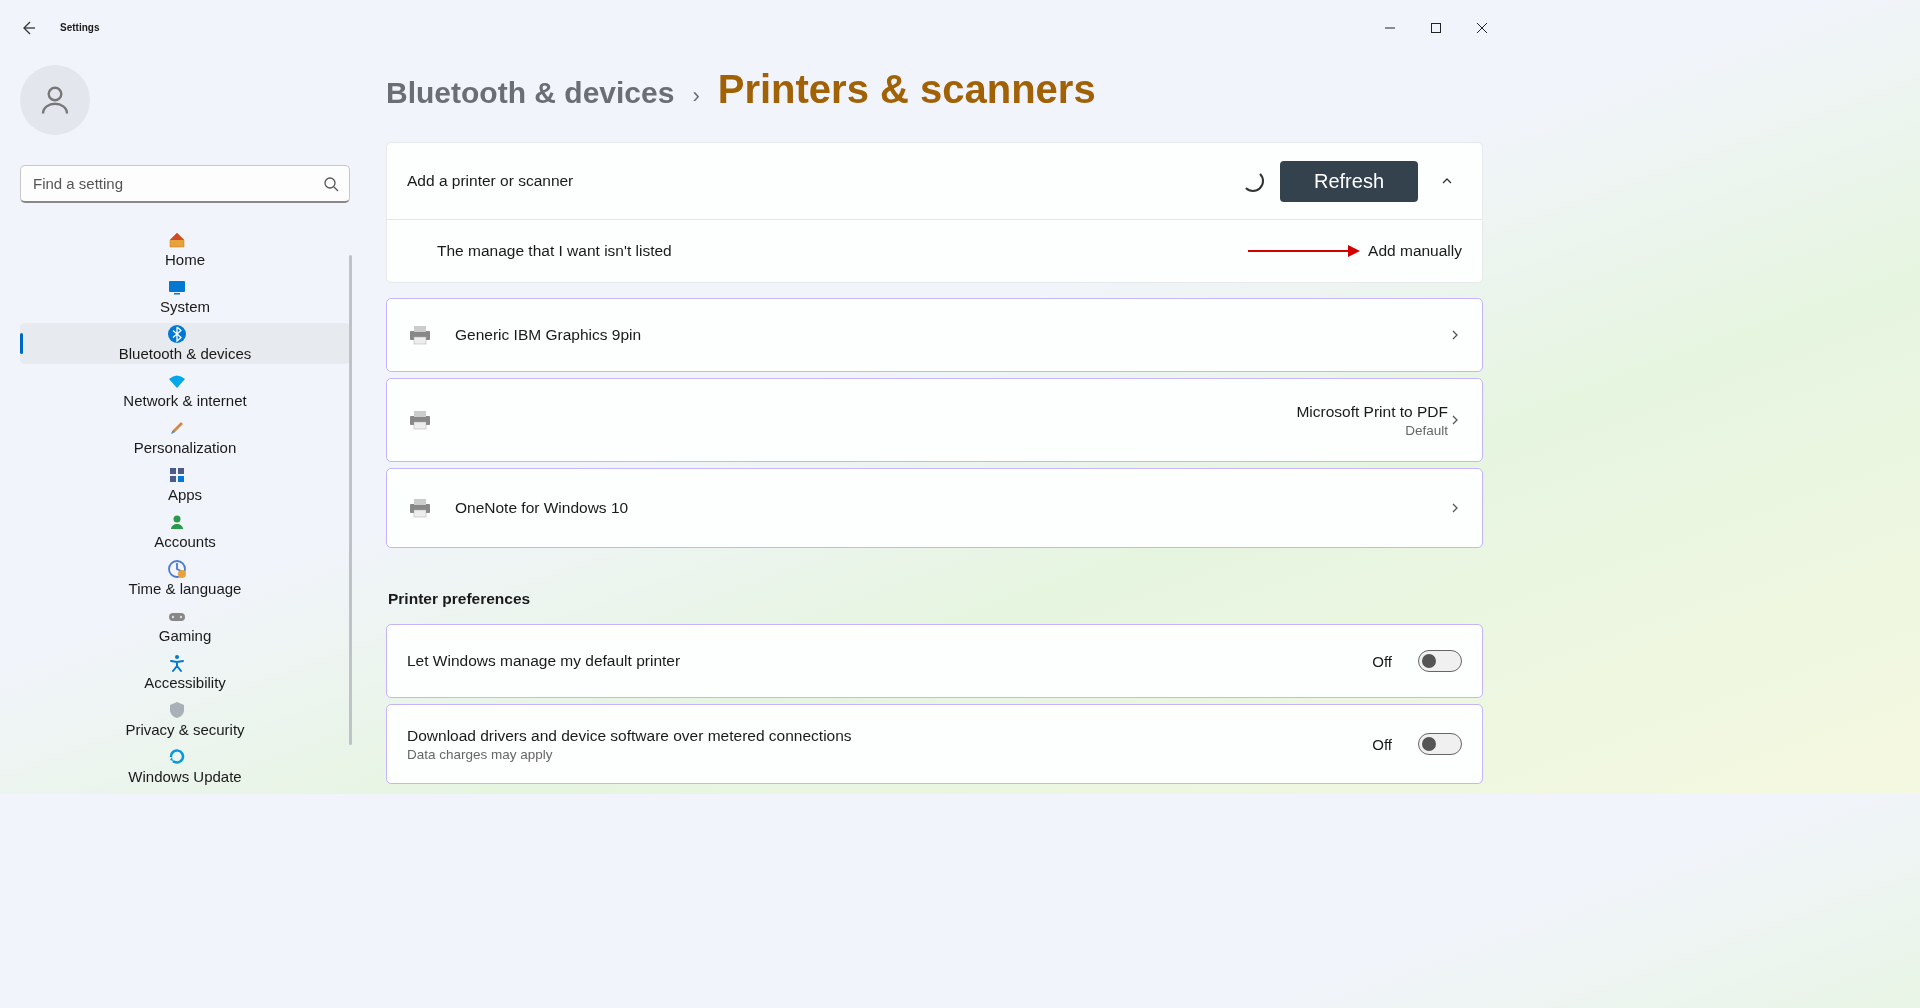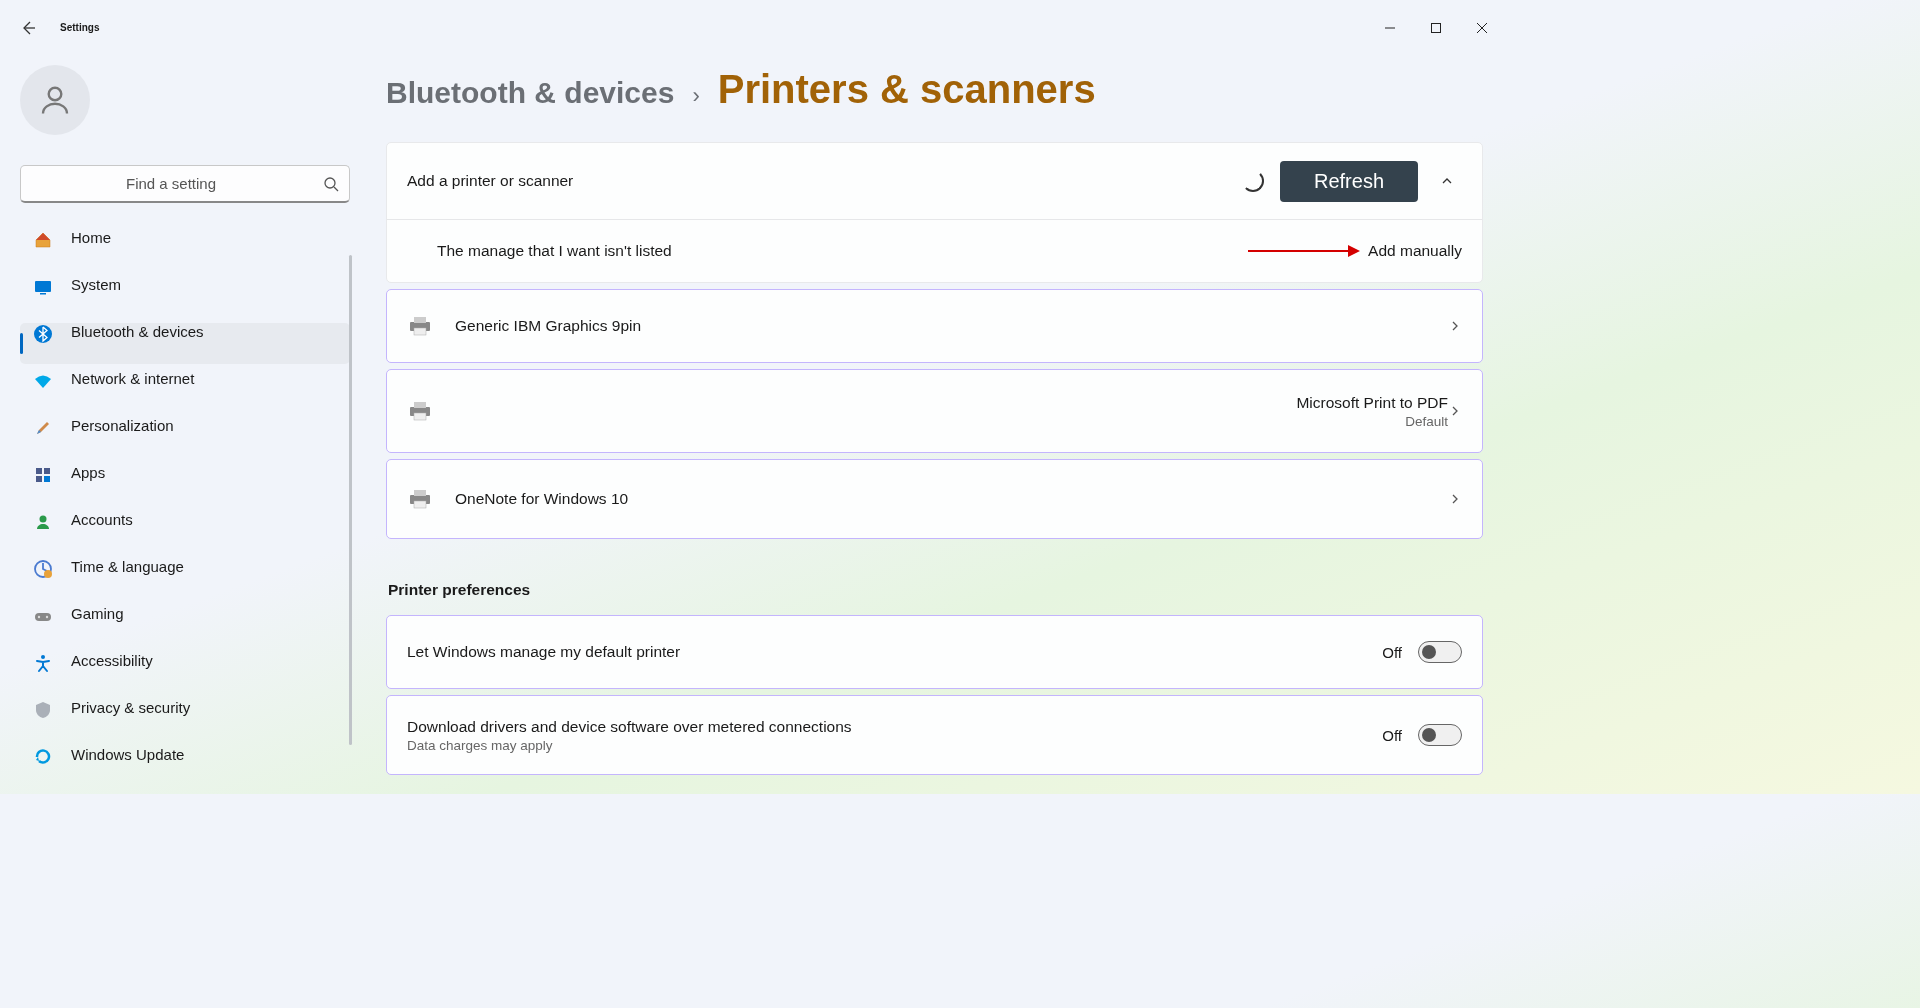--- a/index.html
+++ b/index.html
@@ -13,54 +13,54 @@
 .titlebar { height: 55px; display: flex; align-items: center; padding: 0 8px; }
 .back-btn { width: 40px; height: 40px; display:flex; align-items:center; justify-content:center; background:transparent; border:none; cursor:pointer; }
 .title-text { font-size: 10px; color:#1a1a1a; margin-left: 12px; font-weight: 550; }
 .win-controls { margin-left:auto; display:flex; }
 .win-btn { width:46px; height:40px; display:flex; align-items:center; justify-content:center; background:transparent; border:none; cursor:pointer; }
 .layout { display:flex; height: calc(100% - 55px); }
 .sidebar { width: 350px; flex-shrink:0; padding: 10px 0 0 20px; position:relative; }
 .avatar { width:70px; height:70px; border-radius:50%; background:#e3e6ec; display:flex; align-items:center; justify-content:center; margin-bottom: 30px; }
 .avatar svg { width:36px; height:36px; }
 .search-wrap { position:relative; width: 330px; margin-bottom: 26px; }
-.search-input { width:100%; height:38px; border:1px solid #c8c8c8; border-bottom:2px solid #888; border-radius:5px; background:#fdfdfe; padding: 0 40px 0 12px; font-size:15px; color:#333;text-align:center; }
+.search-input { width:100%; height:38px; border:1px solid #c8c8c8; border-bottom:2px solid #888; border-radius:5px; background:#fdfdfe; padding: 0 40px 0 12px; font-size:15px; color:#333; }
 .search-input::placeholder { color:#555; }
 .search-icon-btn { position:absolute; right:4px; top:4px; width:30px; height:30px; border:none; background:transparent; display:flex; align-items:center; justify-content:center; }
 .nav { list-style:none; }
-.nav-item { width:330px; height:41px; display:flex; padding: 0 12px; border-radius:5px; cursor:pointer; position:relative; margin-bottom:6px; }
+.nav-item { width:330px; height:41px; display:flex; align-items:center; padding: 0 12px; border-radius:5px; cursor:pointer; position:relative; margin-bottom:6px;flex-direction:column; }
 .nav-item.active { background:#e7eaef; }
 .nav-item.active::before { content:""; position:absolute; left:0; top:10px; bottom:10px; width:3px; background:#0067c0; border-radius:2px; }
 .nav-icon { width:22px; height:22px; margin-right:17px; display:flex; align-items:center; justify-content:center; }
 .nav-label { font-size:15px; color:#1a1a1a; }
 .sidebar-scroll { position:absolute; right:-2px; top:200px; width:3px; height:490px; background:#bfc3c8; border-radius:2px; }
 .main { flex:1; padding: 12px 30px 0 36px; overflow:hidden; }
 .breadcrumb { display:flex; align-items:baseline; gap:18px; margin-bottom: 30px; }
 .bc-parent { font-size:30px; font-weight:600; color:#6b6f75; cursor:pointer; }
 .bc-sep { font-size:22px; color:#6b6f75; }
 .bc-current { font-size:40px; font-weight:600; color:#a16207; }
-.panel { background:#fdfefe; border:1px solid #e8e9eb; border-radius:5px; margin-bottom:3px; }
+.panel { background:#fdfefe; border:1px solid #e8e9eb; border-radius:5px; margin-bottom:12px; }
 .row { display:flex; align-items:center; padding: 0 20px; min-height:76px; }
 .row + .row-divider { height:1px; background:#e6e7e9; }
 .row-title { font-size:15.5px; color:#1a1a1a; }
 .row-sub { font-size:13.5px; color:#666; margin-top:2px; }
 .row-main { flex:1; }
 .row-indent { padding-left: 50px; }
 .spinner { width:22px; height:22px; border:2px solid transparent; border-right-color:#333; border-bottom-color:#333; border-radius:50%; margin-right:16px; }
 .btn-refresh { background:#34424d; color:#fff; border:none; border-radius:4px; padding: 9px 34px; font-size:20px; cursor:pointer; margin-right:14px; }
 .expand-btn { width:30px; height:30px; display:flex; align-items:center; justify-content:center; border:none; background:transparent; cursor:pointer; }
 .arrow-annot { width:110px; height:2px; background:#d40000; position:relative; margin-right:10px; }
 .arrow-annot::after { content:""; position:absolute; right:-2px; top:-5px; border-left:12px solid #d40000; border-top:6px solid transparent; border-bottom:6px solid transparent; }
 .add-manual { font-size:15.5px; color:#1a1a1a; }
 .gap { height:3px; }
 .printer-panel { background:#fdfefe; border:1px solid #c4b5fd; border-radius:5px; margin-bottom:3px; }
 .printer-row { display:flex; align-items:center; padding:0 20px; min-height:72px; cursor:pointer; }
 .printer-icon { width:26px; height:22px; margin-right:22px; display:flex; align-items:center; justify-content:center; }
 .section-head { font-size:15.5px; font-weight:600; color:#1a1a1a; margin: 42px 0 16px 2px; }
-.toggle-wrap { display:flex; align-items:center; gap:16px; }
+.toggle-wrap { display:flex; align-items:center; gap:26px; }
 .toggle-label { font-size:15px; color:#1a1a1a; }
 .toggle { width:44px; height:22px; border-radius:11px; border:1px solid #666; background:#f0f0f0; position:relative; cursor:pointer; }
 .toggle-knob { position:absolute; left:3px; top:3px; width:14px; height:14px; border-radius:50%; background:#555; }
 .chevron { width:14px; height:14px; }
 </style>
 </head>
 <body>
 
 <div class="titlebar">
   <button class="back-btn">

